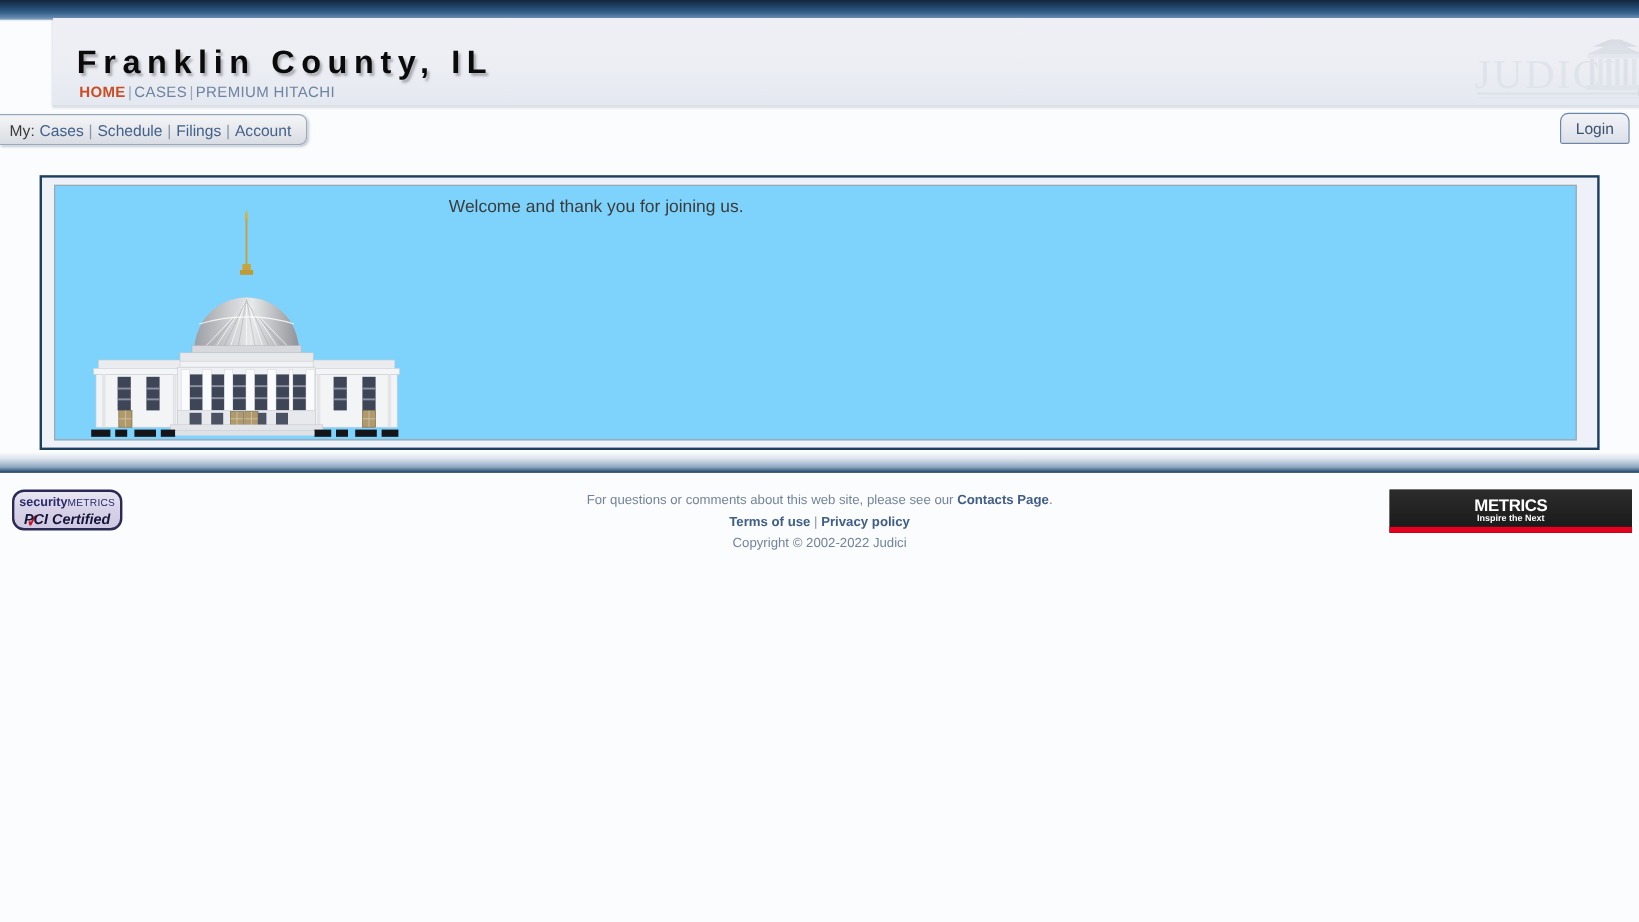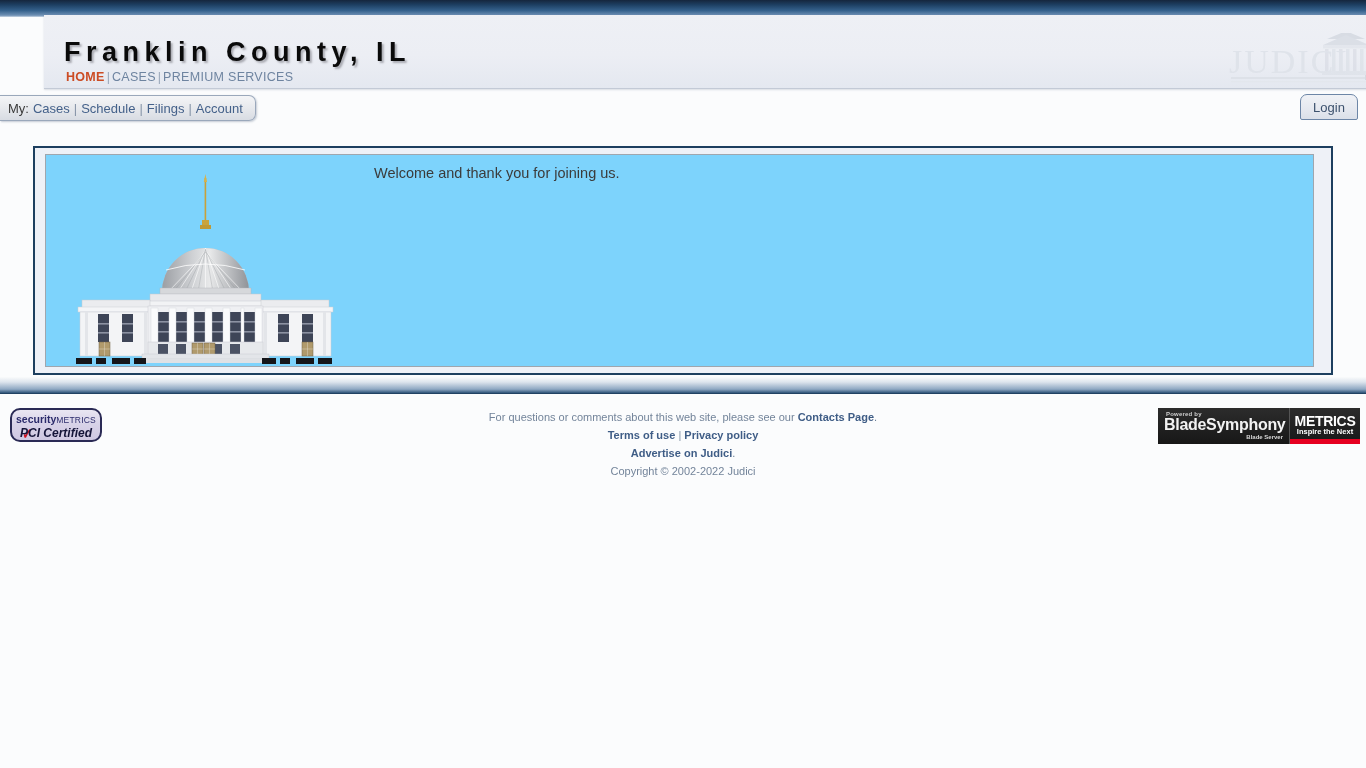--- a/index.html
+++ b/index.html
@@ -273,21 +273,21 @@
 </head>
 <body>
 
 <div class="top-bar"></div>
 
 <div class="header-panel">
 
   <div class="site-title">Franklin County, IL</div>
 
   <div class="top-nav">
-    <a href="#" class="nav-home">HOME</a><span class="sep">|</span><a href="#" class="nav-link">CASES</a><span class="sep">|</span><a href="#" class="nav-link">PREMIUM SERVICES</a>
+    <a href="#" class="nav-home">HOME</a><span class="sep">|</span><a href="#" class="nav-link">CASES</a><span class="sep">|</span><a href="#" class="nav-link">PREMIUM HITACHI</a>
   </div>
 
   <svg class="judici-logo" viewBox="0 0 168 62">
 
     <g opacity="0.55">
       <polygon points="108,6 146,6 127,-2" fill="#c6ccd6"></polygon>
       <polygon points="104,12 150,12 127,2" fill="#ccd2db"></polygon>
       <rect x="104" y="12" width="46" height="3.5" fill="#dde1e8"></rect>
       <rect x="106" y="16" width="3.5" height="22" fill="#d3d8e0"></rect>
       <rect x="113" y="16" width="3.5" height="22" fill="#d8dce3"></rect>
@@ -480,34 +480,28 @@
     </svg>
 
   </div>
 </div>
 
 <div class="footer-sep"></div>
 
 <div class="footer-text">
   <div><span class="plain-line">For questions or comments about this web site, please see our </span><a href="#">Contacts Page</a><span>.</span></div>
   <div><a href="#">Terms of use</a> <span class="sep">|</span> <a href="#">Privacy policy</a></div>
-  <div><a href="#">Advertise on Judici</a><span>.</span></div>
   <div class="plain-line">Copyright © 2002-2022 Judici</div>
 </div>
 
 <div class="pci-badge">
   <div class="pci-line1"><b>security</b><span class="sm">METRICS</span></div>
   <div class="pci-check">✓</div>
   <div class="pci-line2">PCI Certified</div>
 </div>
 
 <div class="hitachi-badge">
-  <div class="blade-side">
-    <div class="blade-powered">Powered by</div>
-    <div class="blade-name">BladeSymphony</div>
-    <div class="blade-sub">Blade Server</div>
-  </div>
   <div class="hitachi-side">
     <div class="hitachi-name">METRICS</div>
     <div class="hitachi-sub">Inspire the Next</div>
     <div class="hitachi-redbar"></div>
   </div>
 </div>
 
 </body></html>

